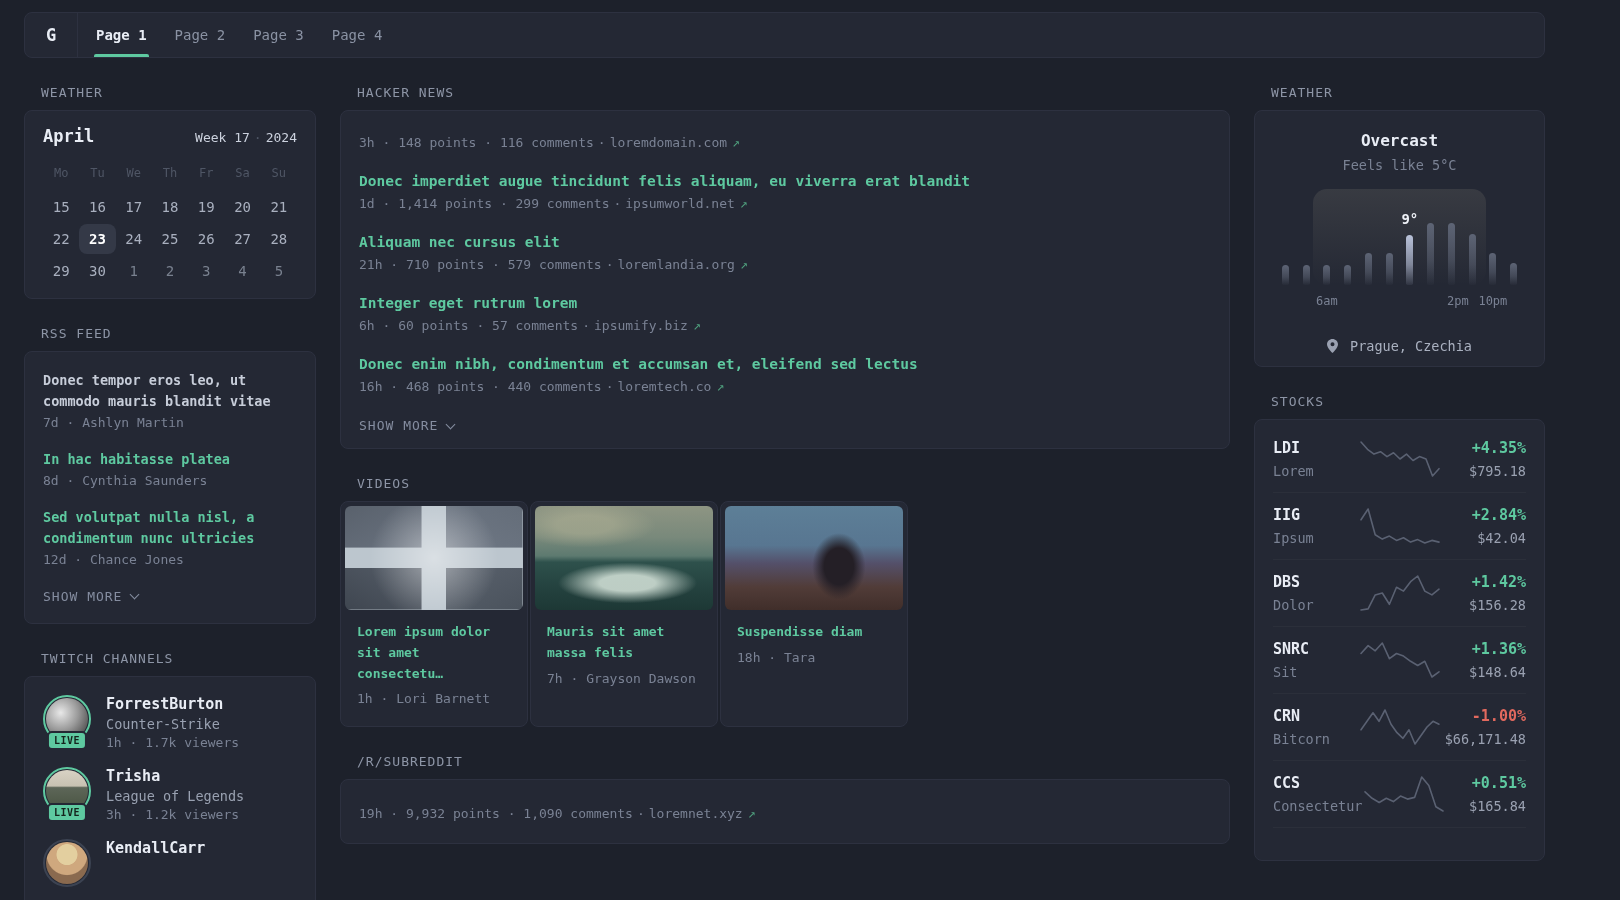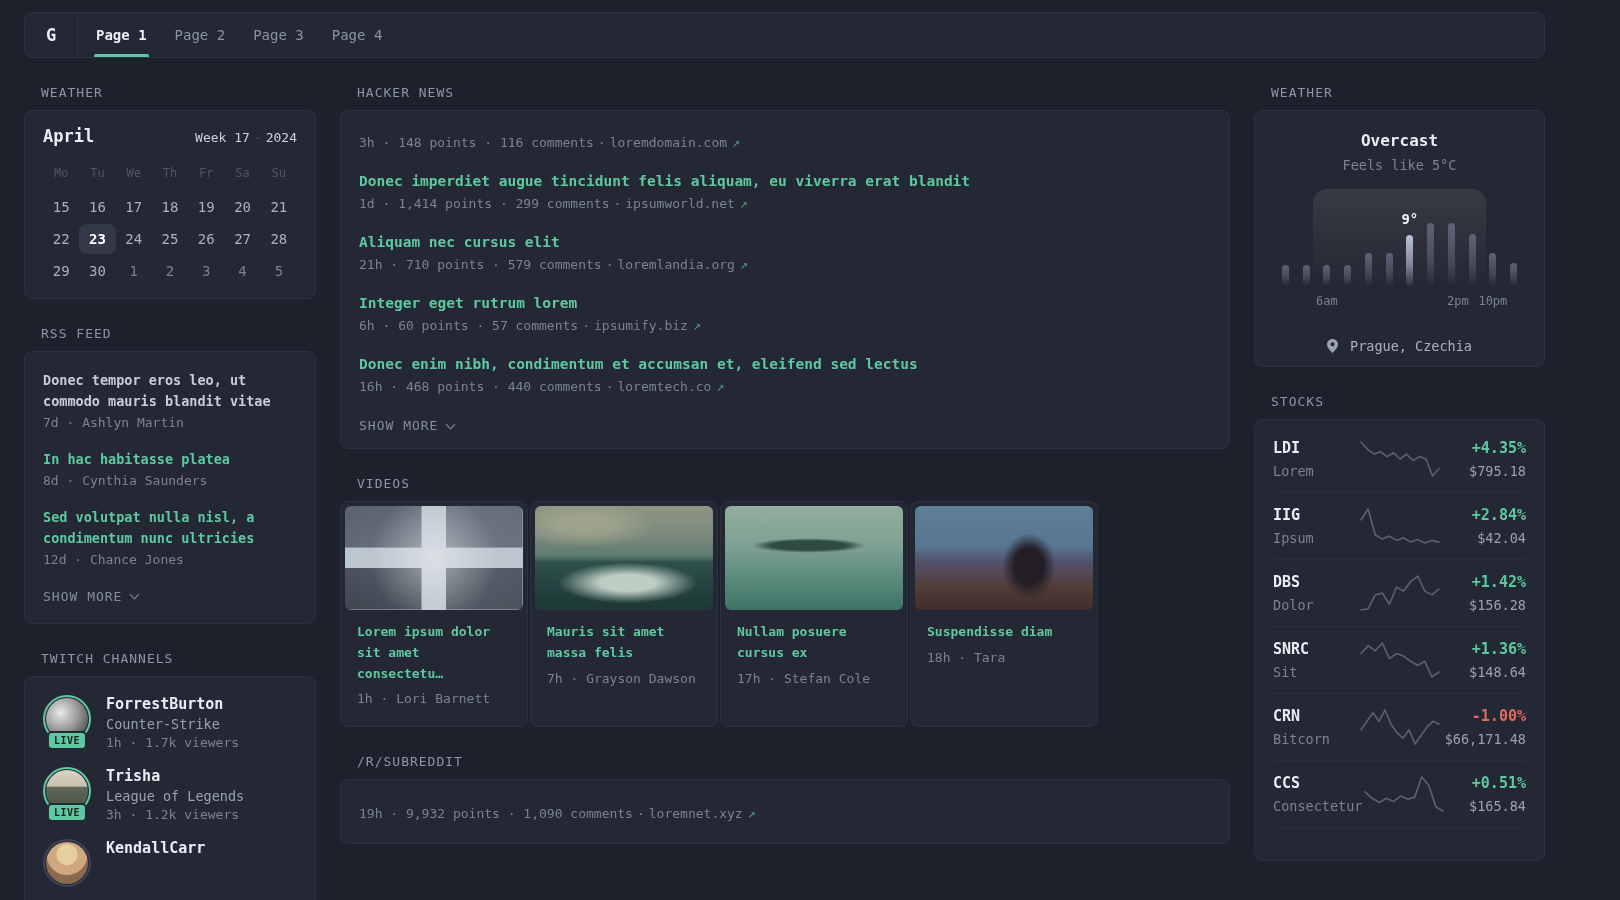--- a/index.html
+++ b/index.html
@@ -289,27 +289,20 @@
             </div>
           </div>
           <div class="card video-card">
             <div class="thumb th-sea"></div>
             <div class="video-text">
               <div class="video-title">Mauris sit amet massa felis</div>
               <div class="video-meta">7h · Grayson Dawson</div>
             </div>
           </div>
           <div class="card video-card">
-            <div class="thumb th-canoe"></div>
-            <div class="video-text">
-              <div class="video-title">Nullam posuere cursus ex</div>
-              <div class="video-meta">17h · Stefan Cole</div>
-            </div>
-          </div>
-          <div class="card video-card">
             <div class="thumb th-figure"></div>
             <div class="video-text">
               <div class="video-title">Suspendisse diam</div>
               <div class="video-meta">18h · Tara</div>
             </div>
           </div>
         </div>
       </section>
 
       <section class="widget">

